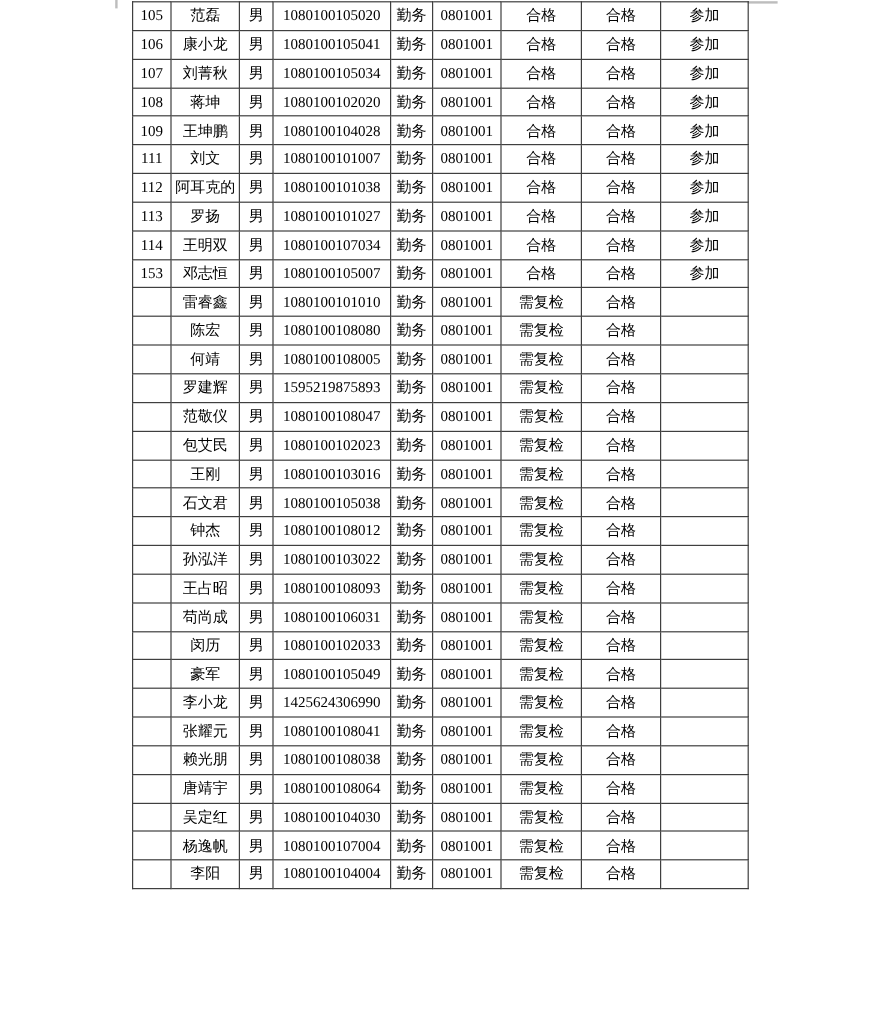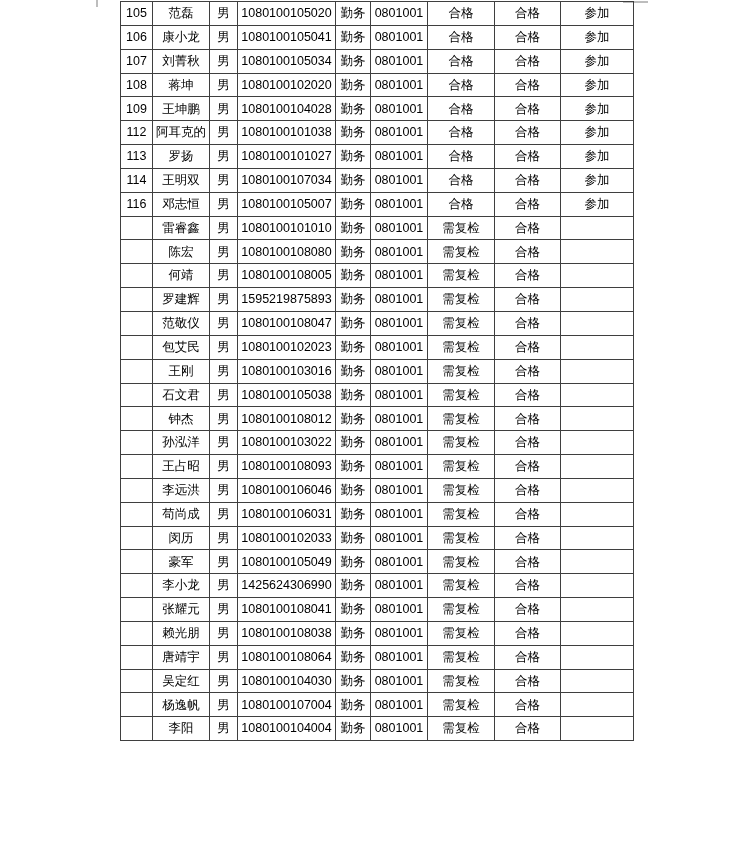--- a/index.html
+++ b/index.html
@@ -9,24 +9,25 @@
   body {
     width: 730px;
     height: 861px;
     background: #ffffff;
     position: relative;
     overflow: hidden;
     font-family: "Liberation Sans", sans-serif;
   }
   .sheet-table {
     position: absolute;
-    left: 120px;
+    left: 110px;
     top: 1px;
     border-collapse: collapse;
     table-layout: fixed;
+    font-family: Liberation Serif, serif;
   }
   .sheet-table td {
     border: 1px solid #3f3f3f;
     text-align: center;
     vertical-align: middle;
     font-size: 12.5px;
     line-height: 1;
     color: #000000;
     padding: 0;
     white-space: nowrap;
@@ -120,20 +121,31 @@
         <td>王坤鹏</td>
         <td>男</td>
         <td>1080100104028</td>
         <td>勤务</td>
         <td>0801001</td>
         <td>合格</td>
         <td>合格</td>
         <td>参加</td>
       </tr>
       <tr>
+        <td>111</td>
+        <td>刘文</td>
+        <td>男</td>
+        <td>1080100101007</td>
+        <td>勤务</td>
+        <td>0801001</td>
+        <td>合格</td>
+        <td>合格</td>
+        <td>参加</td>
+      </tr>
+      <tr>
         <td>112</td>
         <td>阿耳克的</td>
         <td>男</td>
         <td>1080100101038</td>
         <td>勤务</td>
         <td>0801001</td>
         <td>合格</td>
         <td>合格</td>
         <td>参加</td>
       </tr>
@@ -153,21 +165,21 @@
         <td>王明双</td>
         <td>男</td>
         <td>1080100107034</td>
         <td>勤务</td>
         <td>0801001</td>
         <td>合格</td>
         <td>合格</td>
         <td>参加</td>
       </tr>
       <tr>
-        <td>116</td>
+        <td>153</td>
         <td>邓志恒</td>
         <td>男</td>
         <td>1080100105007</td>
         <td>勤务</td>
         <td>0801001</td>
         <td>合格</td>
         <td>合格</td>
         <td>参加</td>
       </tr>
       <tr>
@@ -278,31 +290,20 @@
         <td>0801001</td>
         <td>需复检</td>
         <td>合格</td>
         <td></td>
       </tr>
       <tr>
         <td></td>
         <td>王占昭</td>
         <td>男</td>
         <td>1080100108093</td>
-        <td>勤务</td>
-        <td>0801001</td>
-        <td>需复检</td>
-        <td>合格</td>
-        <td></td>
-      </tr>
-      <tr>
-        <td></td>
-        <td>李远洪</td>
-        <td>男</td>
-        <td>1080100106046</td>
         <td>勤务</td>
         <td>0801001</td>
         <td>需复检</td>
         <td>合格</td>
         <td></td>
       </tr>
       <tr>
         <td></td>
         <td>苟尚成</td>
         <td>男</td>

